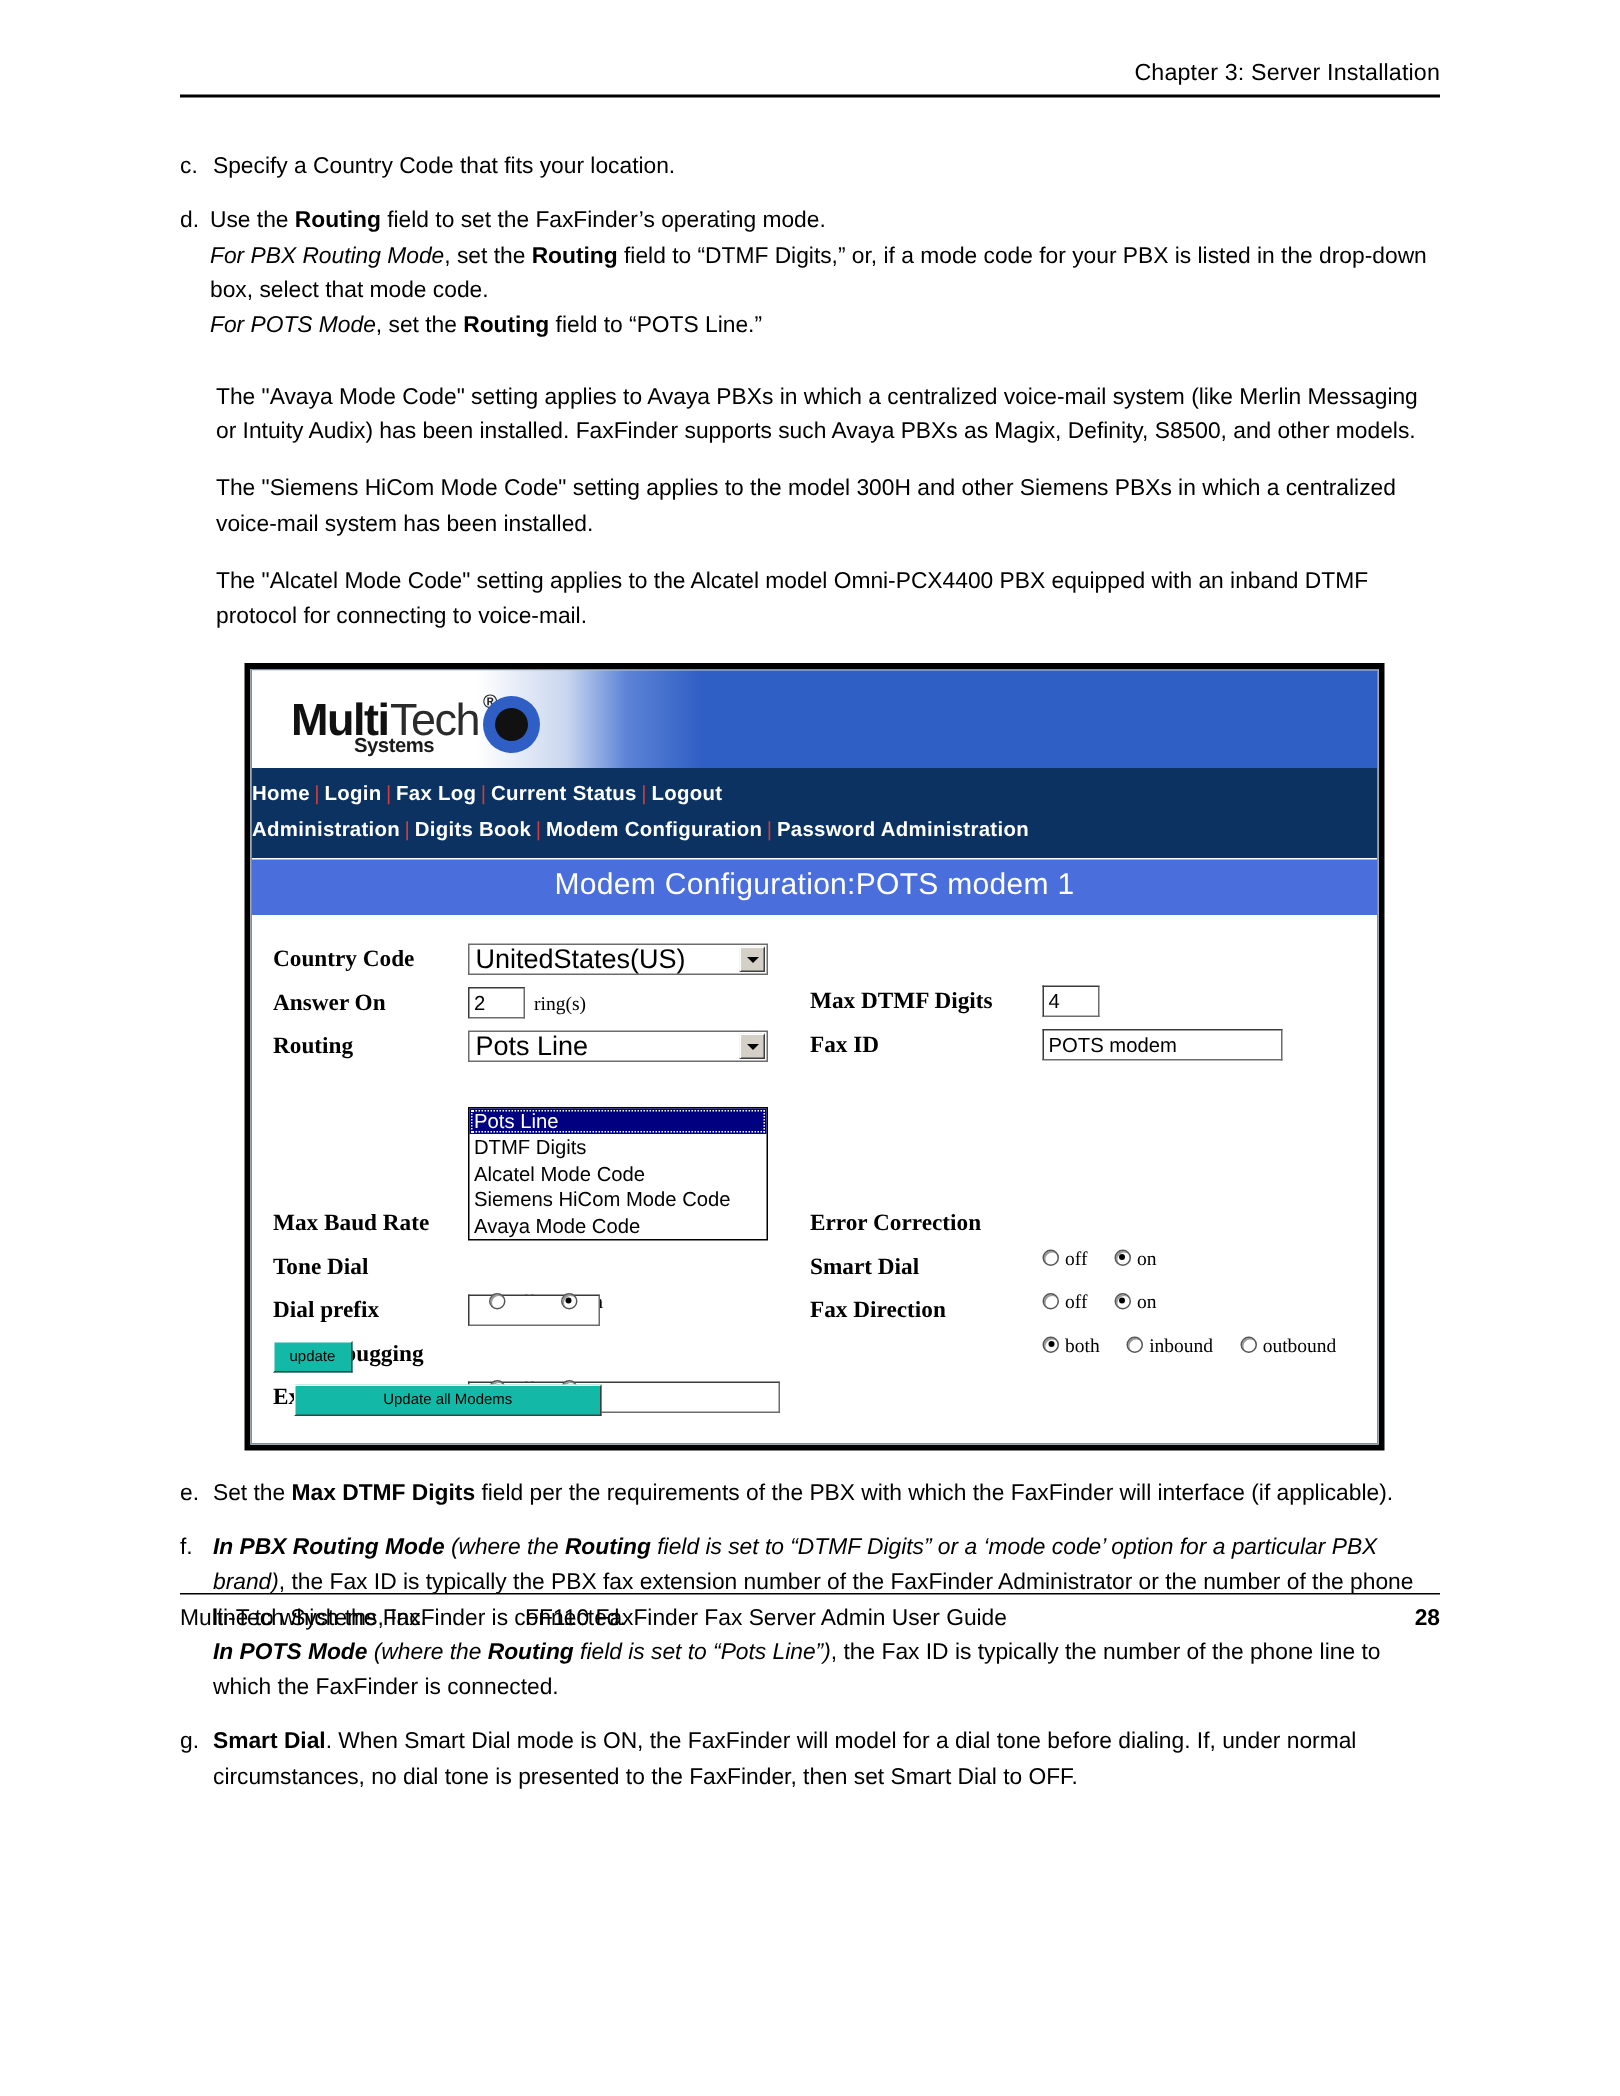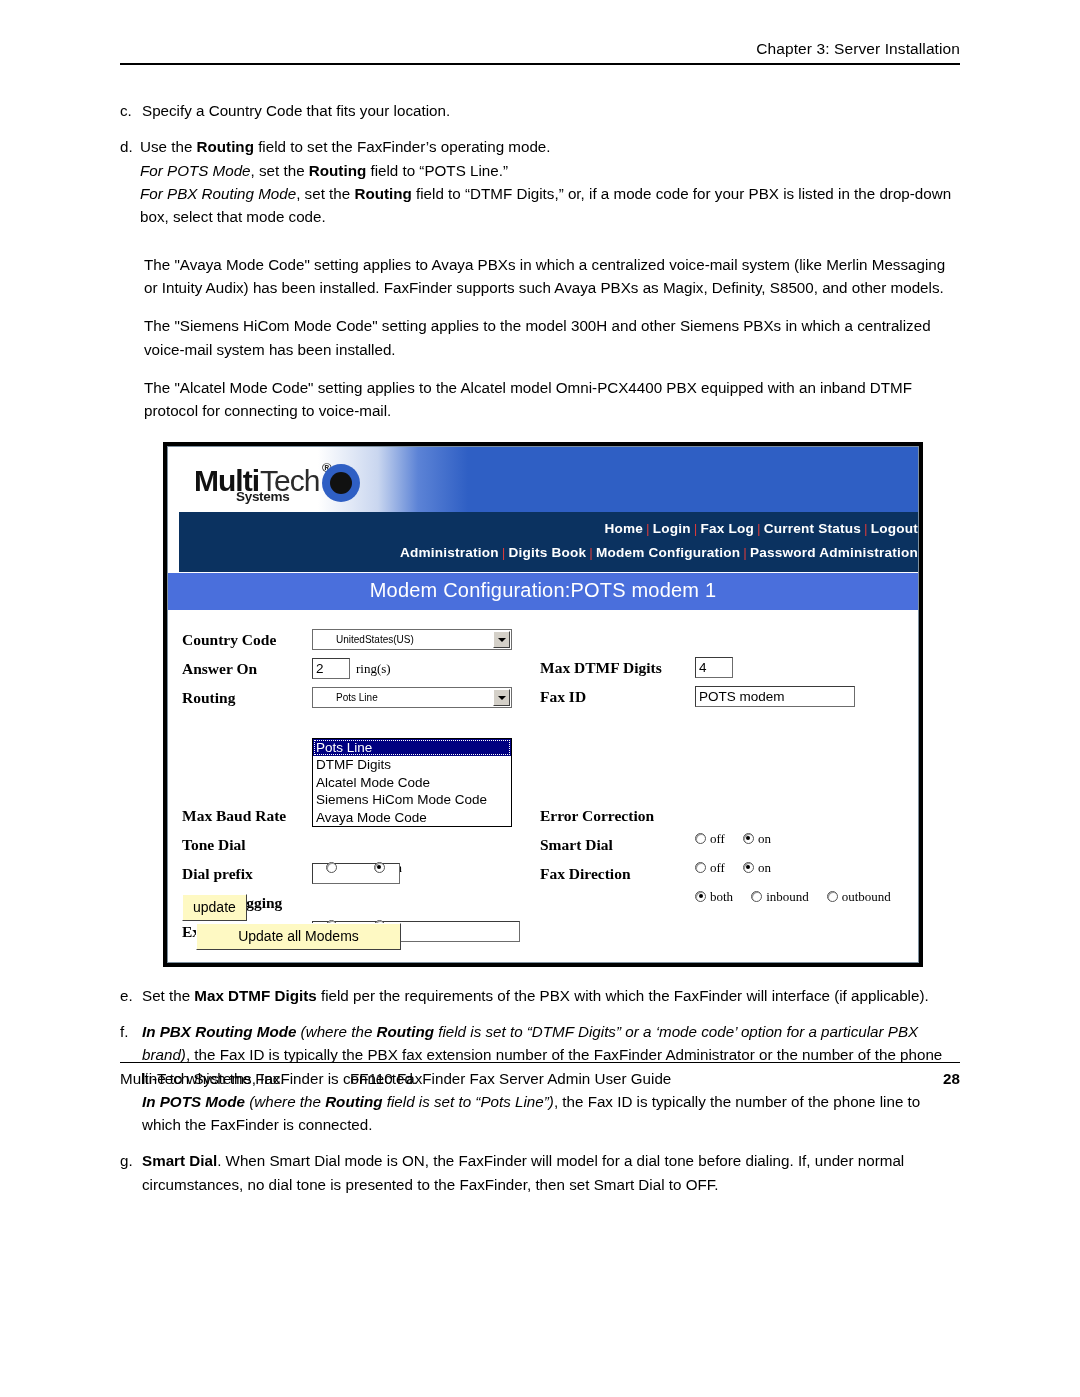--- a/index.html
+++ b/index.html
@@ -151,22 +151,21 @@
     left: 8px; top: 8px;
     width: 22px; height: 22px;
     border-radius: 50%;
     background: #111111;
   }
 
   
   .nav {
     background: #0b3260;
     padding: 5px 0 8px;
-    text-align: right;
-    margin-left: 11px;
+    text-align: left;
   }
   .nav-row {
     font-size: 13.6px;
     font-weight: bold;
     color: #ffffff;
     letter-spacing: 0.2px;
     line-height: 1.75;
     white-space: nowrap;
   }
   .nav-link { color: #ffffff; }
@@ -218,23 +217,22 @@
 
   
   .sel {
     border: 1px solid #6c6c6c;
     background: #ffffff;
     height: 21px;
     display: inline-flex;
     align-items: center;
     box-sizing: border-box;
     font-family: "Liberation Sans", sans-serif;
-    font-size: 10px;
+    font-size: 18px;
     position: relative;
-    padding-left: 19px;
   }
   .sel .selval { padding: 0 4px; flex: 1 1 auto; white-space: nowrap; }
   .sel .arrow {
     width: 17px; height: 17px;
     margin: 1px;
     background: #d4d0c8;
     border: 1px solid #ffffff;
     border-right-color: #404040;
     border-bottom-color: #404040;
     display: inline-flex;
@@ -322,26 +320,26 @@
     border-radius: 50%;
     background: #000;
   }
   .rd span.rl {
     font-family: "Liberation Serif", serif;
     font-size: 13px;
   }
 
   
   .btn {
-    background: #fef9c3;
+    background: #14b8a6;
     border: 1px solid #ffffff;
     border-right-color: #404040;
     border-bottom-color: #404040;
     font-family: "Liberation Sans", sans-serif;
-    font-size: 14px;
+    font-size: 10px;
     padding: 2px 10px;
     box-sizing: border-box;
     display: inline-block;
     color: #000;
   }
   .btn-update { position: absolute; left: 14px; top: 284px; }
   .btn-updall { position: absolute; left: 28px; top: 313px; width: 205px; text-align: center; }
 
   
   .footer {
@@ -375,22 +373,22 @@
 
     <div class="item">
       <span class="marker">c.</span>
       <span class="itext">Specify a Country Code that fits your location.</span>
     </div>
 
     <div class="item" style="margin-top:13px;">
       <span class="marker nar">d.</span>
       <span class="itext">
         <span class="sub"><span>Use the </span><b>Routing</b><span> field to set the FaxFinder’s operating mode.</span></span>
+        <span class="sub"><i>For PBX Routing Mode</i><span>, set the </span><b>Routing</b><span> field to “DTMF Digits,” or, if a mode code for your PBX is listed in the drop-down box, select that mode code.</span></span>
         <span class="sub"><i>For POTS Mode</i><span>, set the </span><b>Routing</b><span> field to “POTS Line.”</span></span>
-        <span class="sub"><i>For PBX Routing Mode</i><span>, set the </span><b>Routing</b><span> field to “DTMF Digits,” or, if a mode code for your PBX is listed in the drop-down box, select that mode code.</span></span>
       </span>
     </div>
 
     <div class="blockgap"></div>
 
     <p class="para">The "Avaya Mode Code" setting applies to Avaya PBXs in which a centralized voice-mail system (like Merlin Messaging or Intuity Audix) has been installed.  FaxFinder supports such Avaya PBXs as Magix, Definity, S8500, and other models.</p>
     <p class="para">The "Siemens HiCom Mode Code" setting applies to the model 300H and other Siemens PBXs in which a centralized voice-mail system has been installed.</p>
     <p class="para">The "Alcatel Mode Code" setting applies to the Alcatel model Omni-PCX4400 PBX equipped with an inband DTMF protocol for connecting to voice-mail.</p>
 
     <div class="shot-wrap">

